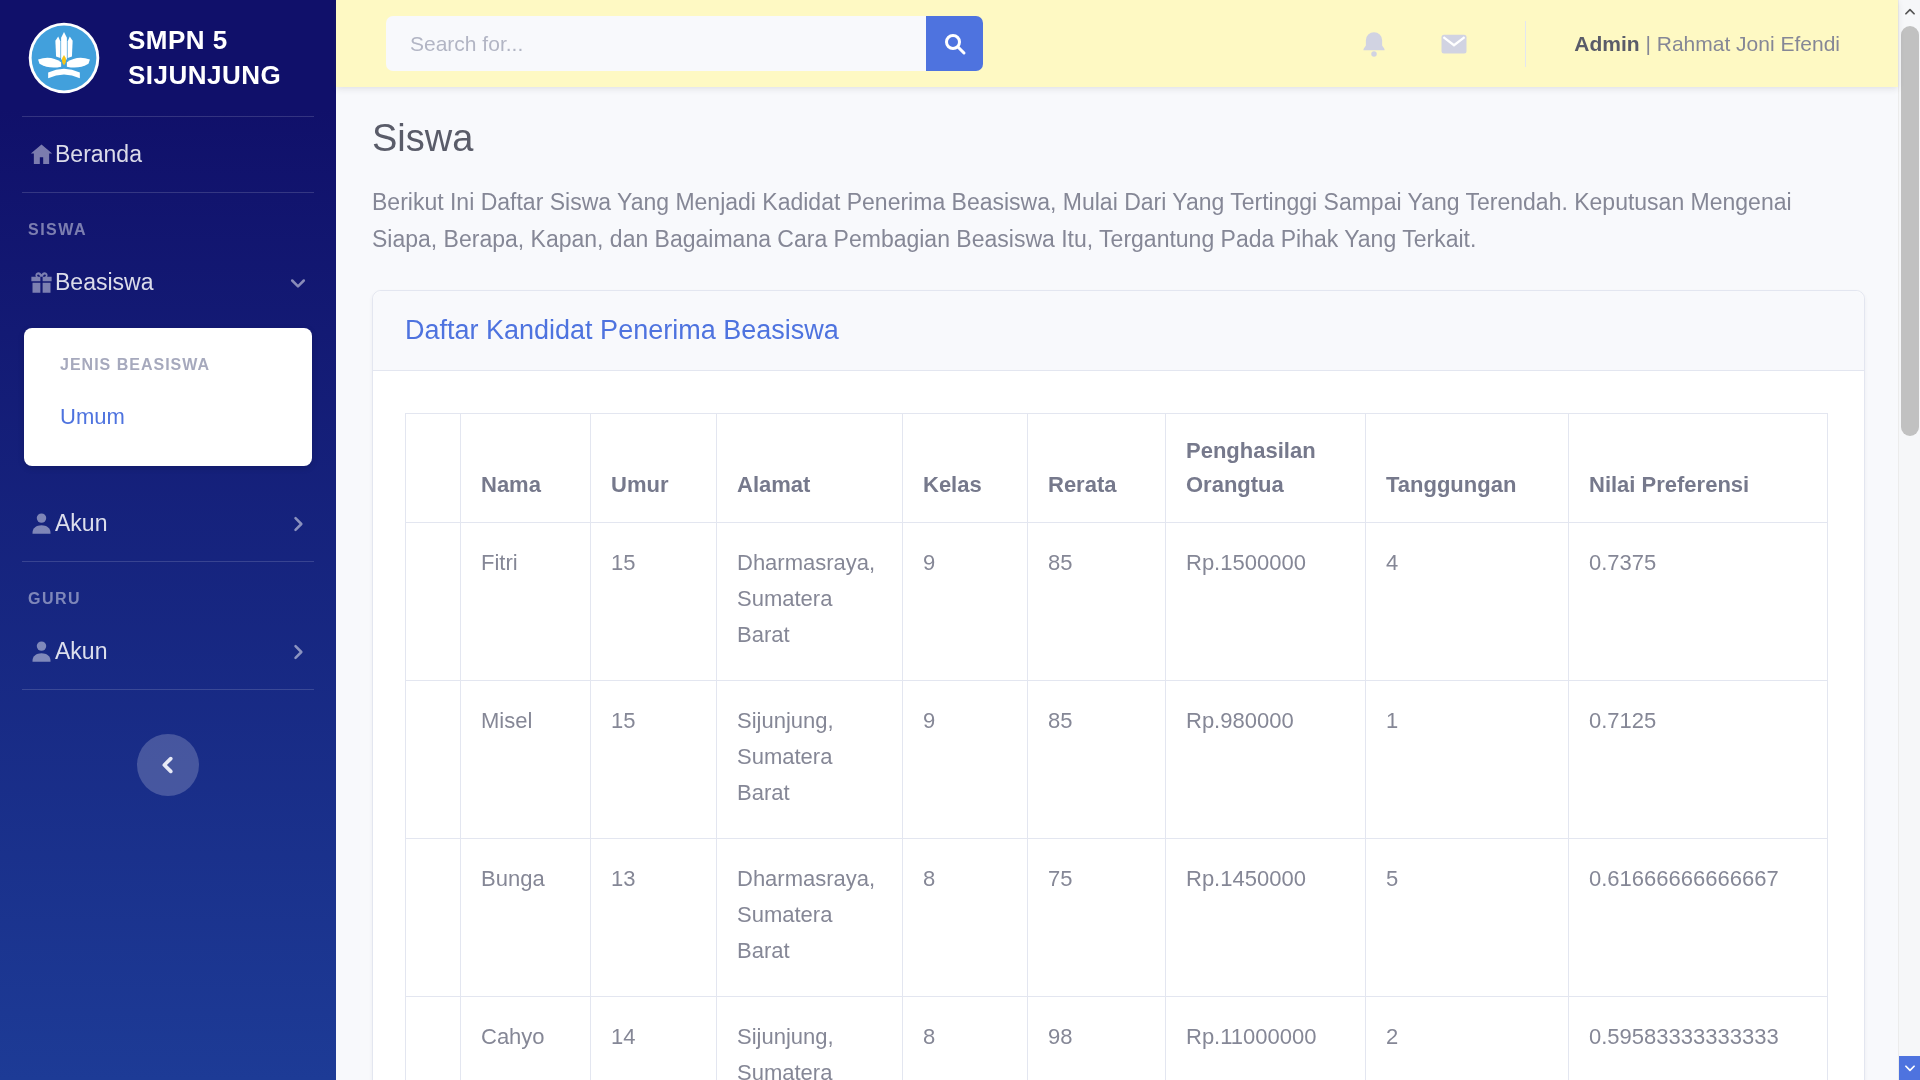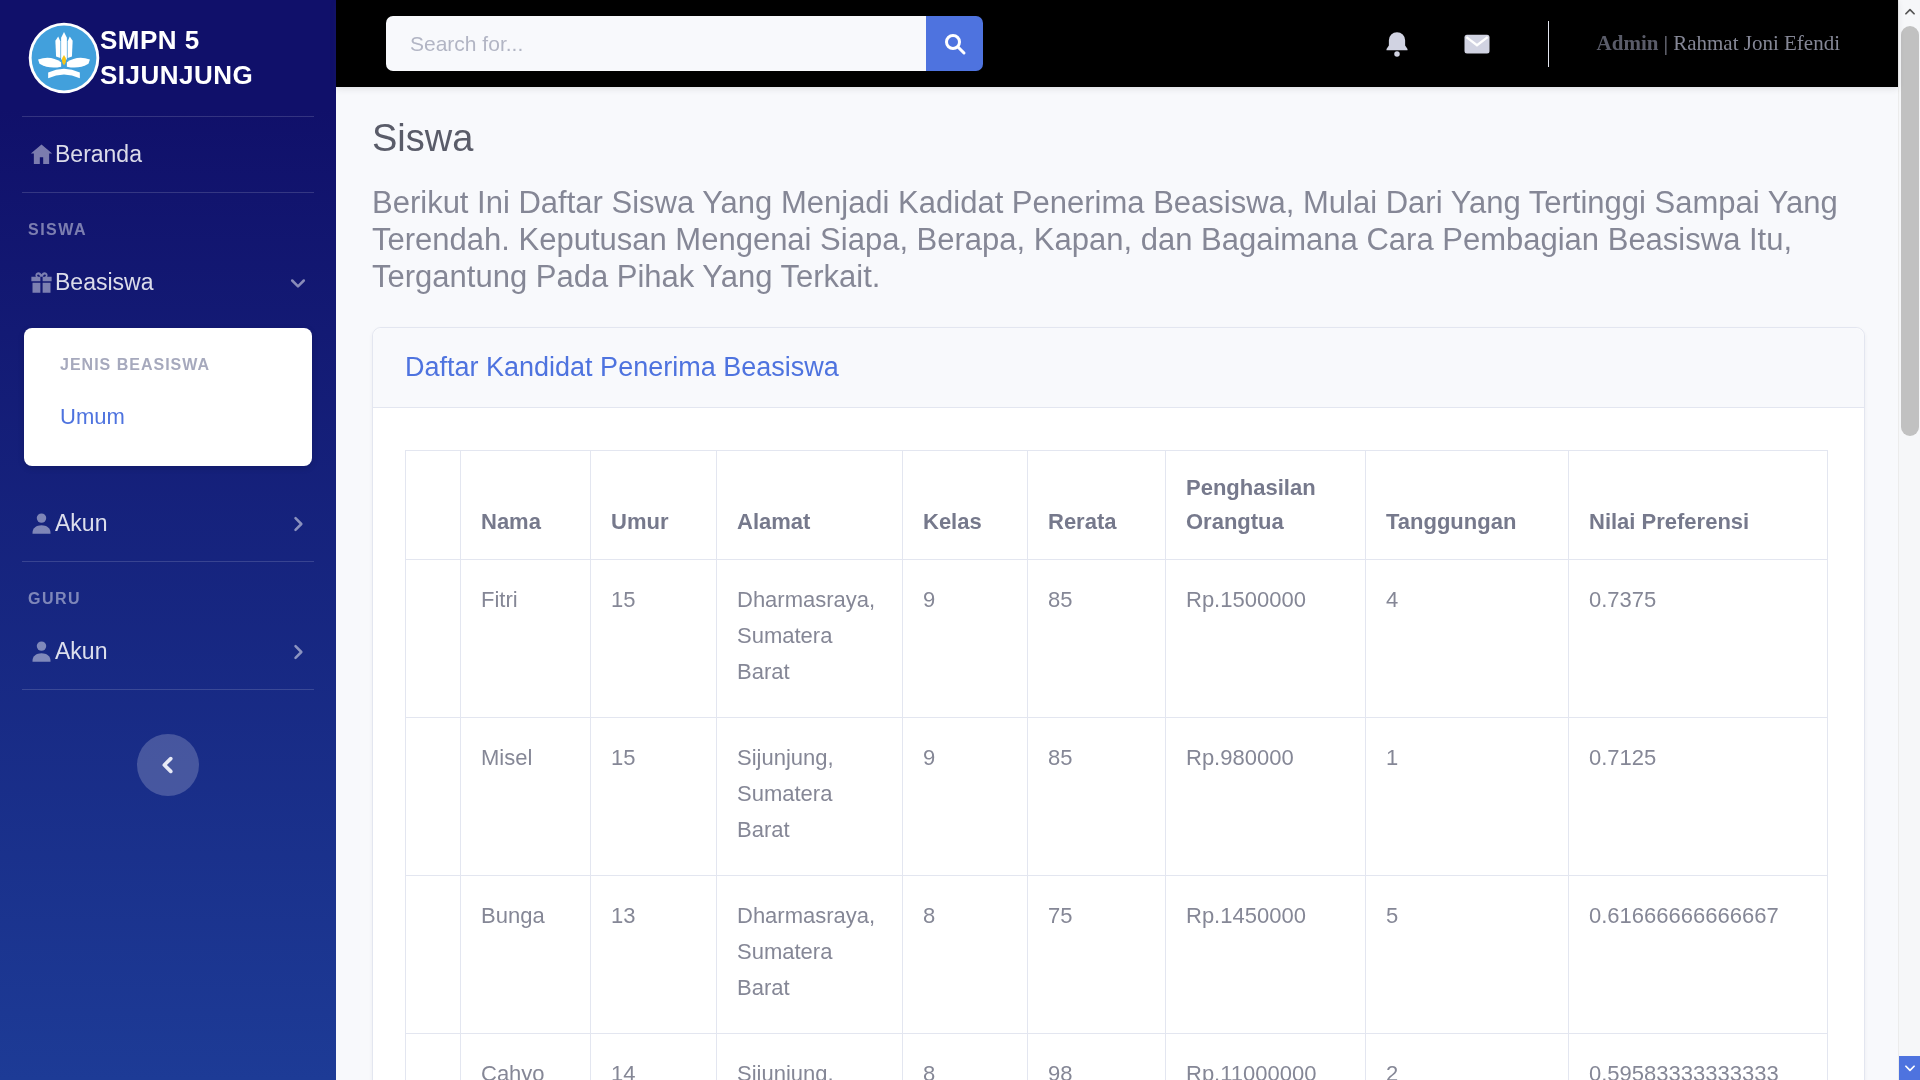--- a/index.html
+++ b/index.html
@@ -3,21 +3,21 @@
 <meta charset="utf-8">
 <style>
   * { margin:0; padding:0; box-sizing:border-box; }
   html,body { width:1920px; height:1080px; overflow:hidden;
     font-family:"Liberation Sans","DejaVu Sans",sans-serif; background:#f8f9fc; }
   body { display:flex; }
 
   
   .sidebar { width:336px; min-width:336px; height:1080px;
     background:linear-gradient(180deg,#10106a 10%,#1d3b96 100%); color:#fff; }
-  .brand { height:116px; display:flex; align-items:center; gap:0; padding:0 28px; }
+  .brand { height:116px; display:flex; align-items:center; gap:28px; padding:0 28px; }
   .brand-logo { width:72px; height:72px; flex:0 0 auto; }
   .brand-text { font-size:26px; font-weight:800; line-height:35px; letter-spacing:.5px; color:#fff; }
   .sb-divider { border:0; border-top:1px solid rgba(255,255,255,0.15); margin:0 22px; }
   .nav-item { display:flex; align-items:center; padding:24px 28px;
     font-size:23px; color:rgba(255,255,255,0.85); cursor:pointer; }
   .nav-item svg.mi { width:27px; height:27px; color:rgba(255,255,255,0.45); flex:0 0 auto; }
   .nav-item .chev { margin-left:auto; width:20px; height:20px; color:rgba(255,255,255,0.5); }
   .section-heading { padding:28px 28px 6px; font-size:16px; font-weight:700;
     letter-spacing:1.5px; color:rgba(255,255,255,0.45); }
   .submenu { background:#fff; border-radius:8px; margin:8px 24px 20px; padding:28px 0 22px;
@@ -26,40 +26,40 @@
     letter-spacing:1px; color:#a6a9bd; }
   .submenu-item { padding:14px 36px; font-size:22px; color:#4b4d58; cursor:pointer; }
   .submenu-item.active { color:#4e73df; font-weight:400; }
   .sb-toggle { width:62px; height:62px; border-radius:50%; background:rgba(255,255,255,0.2);
     margin:44px auto 0; display:flex; align-items:center; justify-content:center; cursor:pointer; }
   .sb-toggle svg { width:22px; height:22px; color:#e8eaf6; }
 
   
   .main { flex:1; display:flex; flex-direction:column; height:1080px; margin-right:22px; }
 
-  .topbar { height:87px; background:#000000; display:flex; align-items:center;
+  .topbar { height:87px; background:#fef9c3; display:flex; align-items:center;
     padding:0 58px 0 50px; box-shadow:0 2px 6px rgba(58,59,69,0.12); position:relative; z-index:2; }
   .search { display:flex; width:597px; height:55px; }
   .search input { flex:1; border:0; outline:none; background:#f8f9fc;
     border-radius:7px 0 0 7px; padding:0 24px; font-size:21px; color:#6e707e;
     font-family:inherit; }
   .search input::placeholder { color:#b2b5c4; }
   .search-btn { width:57px; border:0; background:#4e73df; border-radius:0 7px 7px 0;
     display:flex; align-items:center; justify-content:center; cursor:pointer; }
   .search-btn svg { width:24px; height:24px; color:#fff; }
-  .topbar-right { margin-left:auto; display:flex; align-items:center;font-family:Liberation Serif, serif; }
+  .topbar-right { margin-left:auto; display:flex; align-items:center; }
   .tb-icon { width:30px; height:30px; color:#d1d3e2; cursor:pointer; }
   .tb-icon + .tb-icon { margin-left:50px; }
   .tb-sep { width:1px; height:46px; background:#e3e6f0; margin:0 48px 0 56px; }
   .tb-user { font-size:21px; color:#858796; white-space:nowrap; cursor:pointer; }
   .tb-user b { color:#5a5c69; font-weight:700; }
 
   .content { flex:1; background:#f8f9fc; padding:30px 33px 0 36px; overflow:hidden; }
   .page-title { font-size:38px; font-weight:400; color:#5a5c69; margin-bottom:24px; }
-  .page-desc { font-size:31px; line-height:37px; color:#858796; margin-bottom:32px; max-width:1490px; }
+  .page-desc { font-size:23px; line-height:37px; color:#858796; margin-bottom:32px; max-width:1490px; }
 
   .card { background:#fff; border:1px solid #e3e6f0; border-radius:9px;
     box-shadow:0 2px 4px rgba(58,59,69,0.06); }
   .card-header { background:#f8f9fc; border-bottom:1px solid #e3e6f0;
     border-radius:9px 9px 0 0; padding:24px 32px; }
   .card-title { color:#4e73df; font-size:27px; font-weight:400; }
   .card-body { padding:42px 32px 32px; }
 
   table.data { border-collapse:collapse; table-layout:fixed; width:1422px;
     font-size:22px; color:#858796; }

